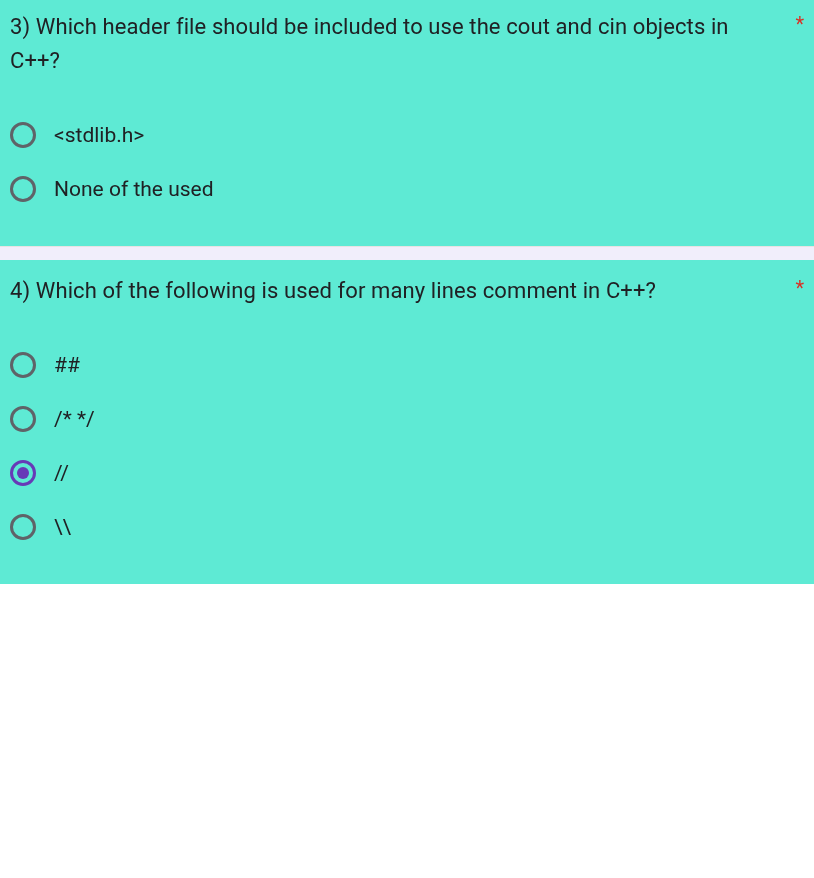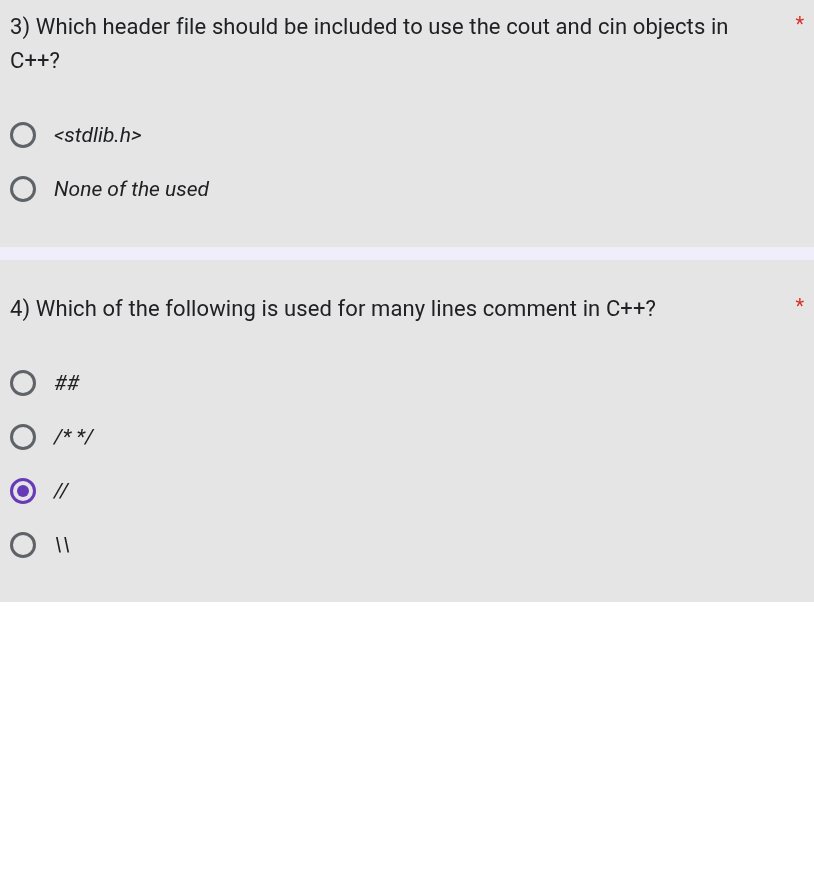--- a/index.html
+++ b/index.html
@@ -8,21 +8,21 @@
     box-sizing: border-box;
   }
   body {
     font-family: Roboto, Arial, sans-serif;
     background: #fff;
     width: 814px;
     color: #202124;
   }
   .question-block {
     padding: 10px 10px 30px 10px;
-    background: #e5e5e5;
+    background: #5eead4;
   }
   .question-header {
     display: flex;
     align-items: flex-start;
     margin-bottom: 30px;
   }
   .question-text {
     font-size: 22px;
     line-height: 1.55;
     letter-spacing: 0.1px;
@@ -32,21 +32,20 @@
   .required-star {
     color: #d93025;
     font-size: 20px;
     margin-left: 18px;
     margin-top: 2px;
   }
   .options {
     display: flex;
     flex-direction: column;
     gap: 0;
-    font-style: italic;
   }
   .option-row {
     display: flex;
     align-items: center;
     padding: 14px 0;
     cursor: pointer;
   }
   .radio {
     width: 26px;
     height: 26px;
@@ -96,21 +95,21 @@
     </div>
     <div class="option-row">
       <div class="radio"></div>
       <div class="option-label">None of the used</div>
     </div>
   </div>
 </div>
 
 <div class="divider"></div>
 
-<div class="question-block" style="padding-top:32px;">
+<div class="question-block" style="padding-top:14px;">
   <div class="question-header">
     <div class="question-text">
       <span>4)</span>&nbsp;<span>Which of the following is used for many lines comment in C++?</span>
     </div>
     <div class="required-star">*</div>
   </div>
   <div class="options">
     <div class="option-row">
       <div class="radio"></div>
       <div class="option-label">##</div>

